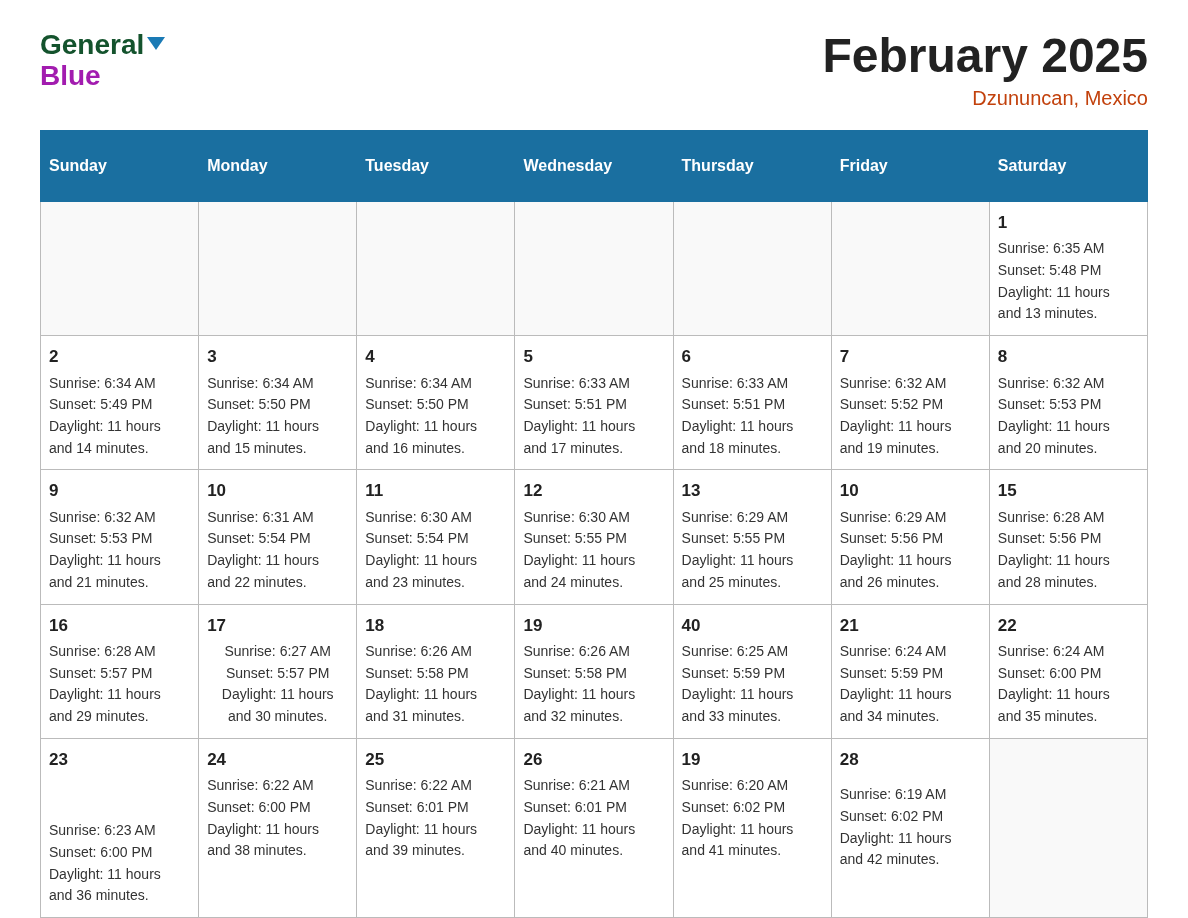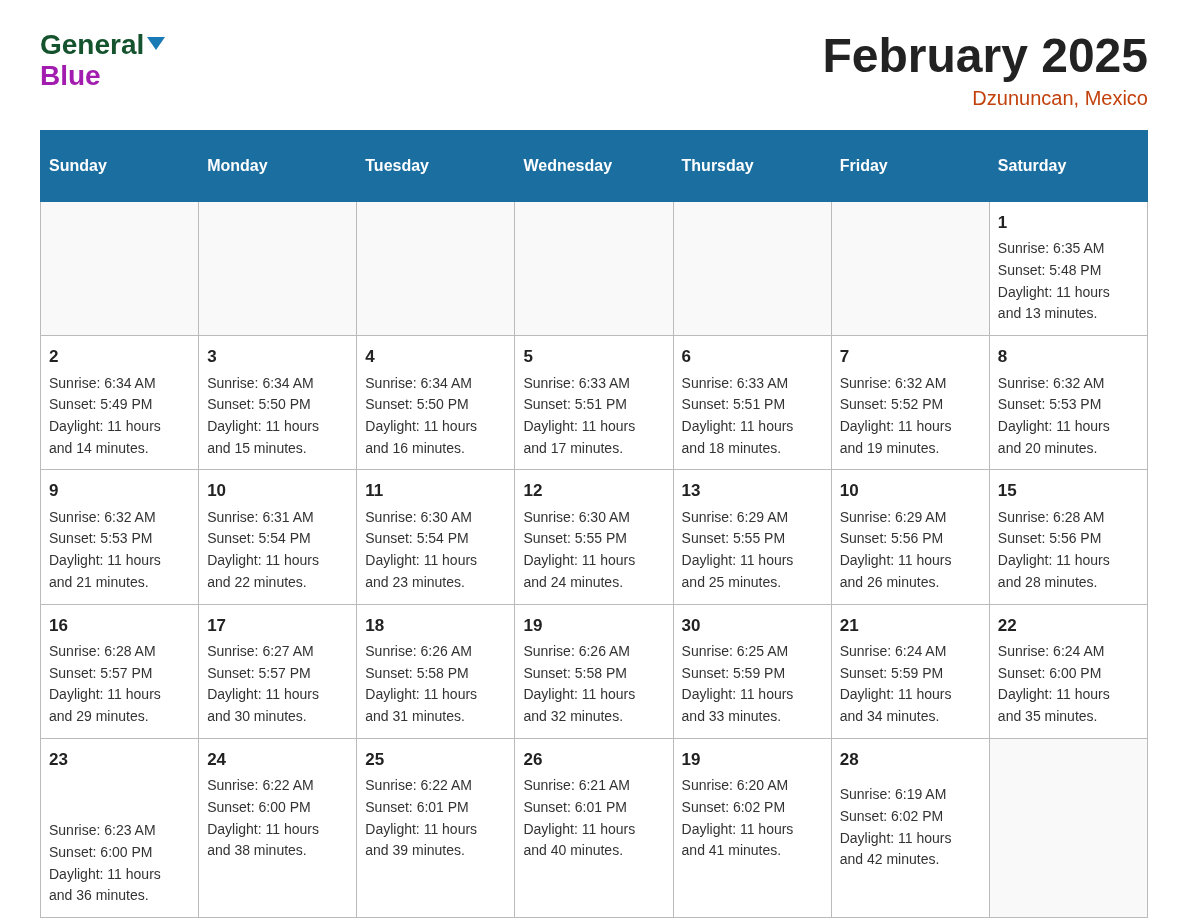--- a/index.html
+++ b/index.html
@@ -241,41 +241,41 @@
       <tr>
         <td>
           <span class="day-number">16</span>
           <div class="day-info" style="white-space: pre-line;">Sunrise: 6:28 AM
 Sunset: 5:57 PM
 Daylight: 11 hours
 and 29 minutes.</div>
         </td>
         <td>
           <span class="day-number">17</span>
-          <div class="day-info" style="white-space: pre-line;">Sunrise: 6:27 AM
+          <div class="day-info" style="white-space: pre-line; text-align: center;">Sunrise: 6:27 AM
 Sunset: 5:57 PM
 Daylight: 11 hours
 and 30 minutes.</div>
         </td>
         <td>
           <span class="day-number">18</span>
           <div class="day-info" style="white-space: pre-line;">Sunrise: 6:26 AM
 Sunset: 5:58 PM
 Daylight: 11 hours
 and 31 minutes.</div>
         </td>
         <td>
           <span class="day-number">19</span>
           <div class="day-info" style="white-space: pre-line;">Sunrise: 6:26 AM
 Sunset: 5:58 PM
 Daylight: 11 hours
 and 32 minutes.</div>
         </td>
         <td>
-          <span class="day-number">30</span>
+          <span class="day-number">40</span>
           <div class="day-info" style="white-space: pre-line;">Sunrise: 6:25 AM
 Sunset: 5:59 PM
 Daylight: 11 hours
 and 33 minutes.</div>
         </td>
         <td>
           <span class="day-number">21</span>
           <div class="day-info" style="white-space: pre-line;">Sunrise: 6:24 AM
 Sunset: 5:59 PM
 Daylight: 11 hours

